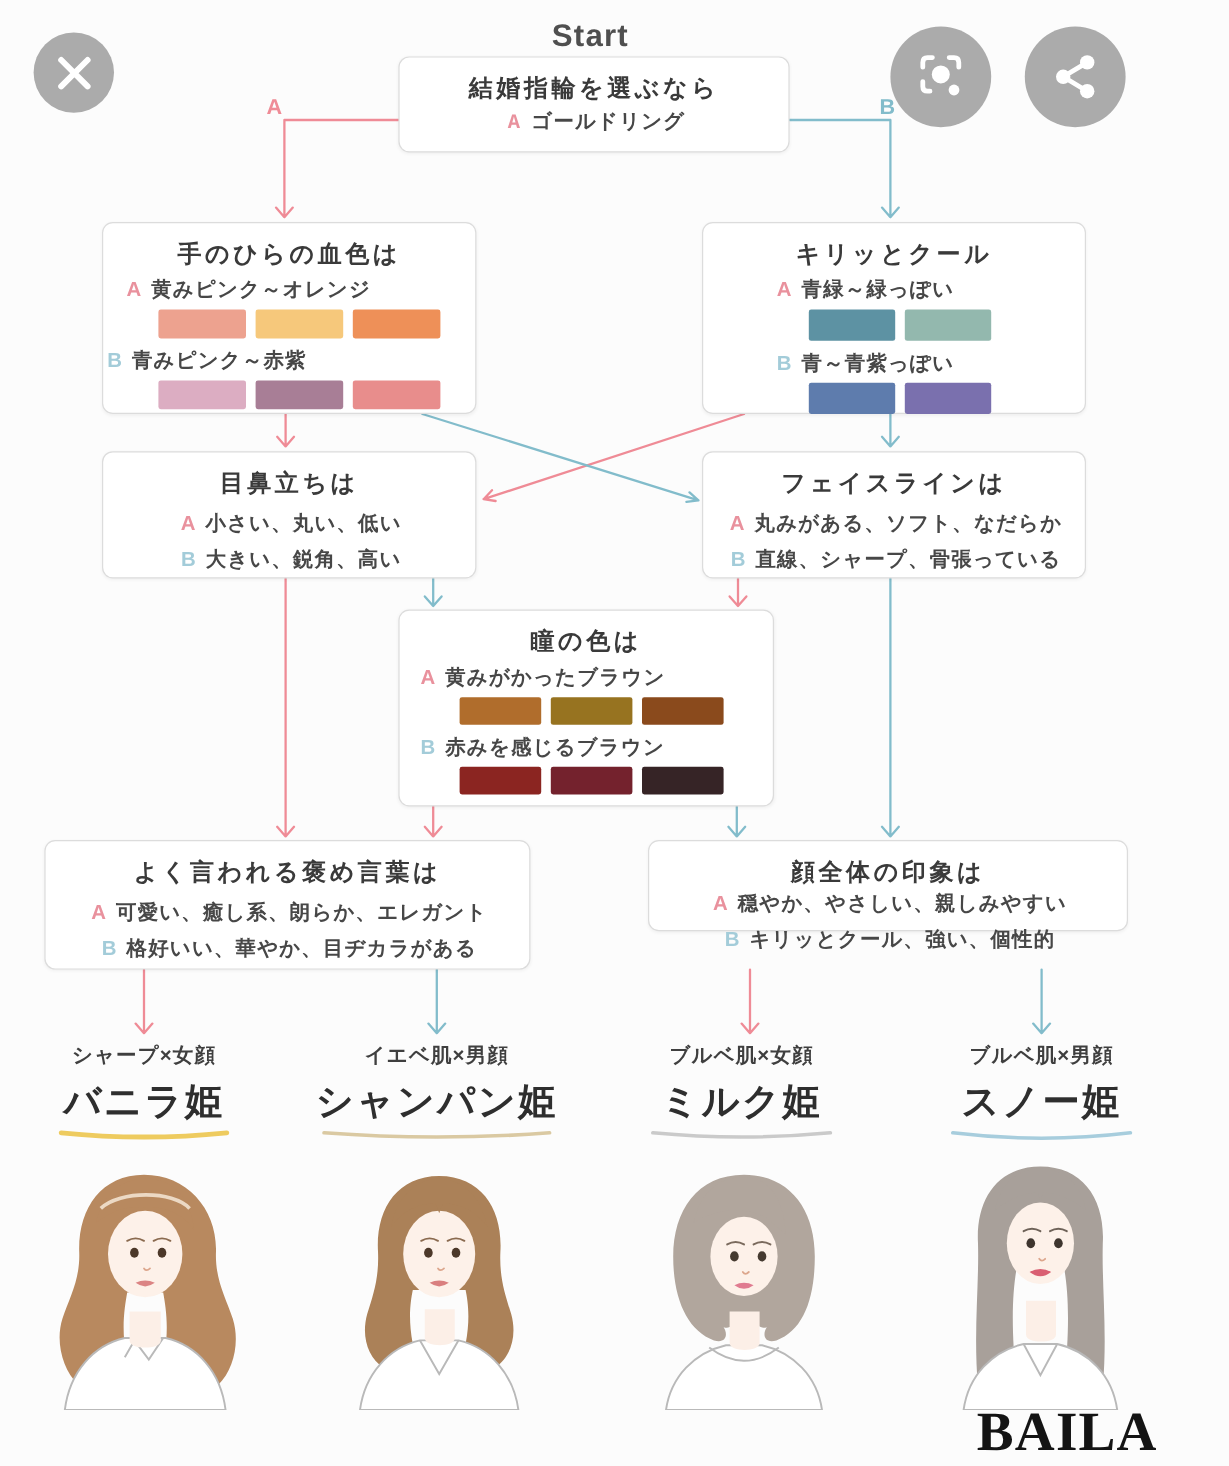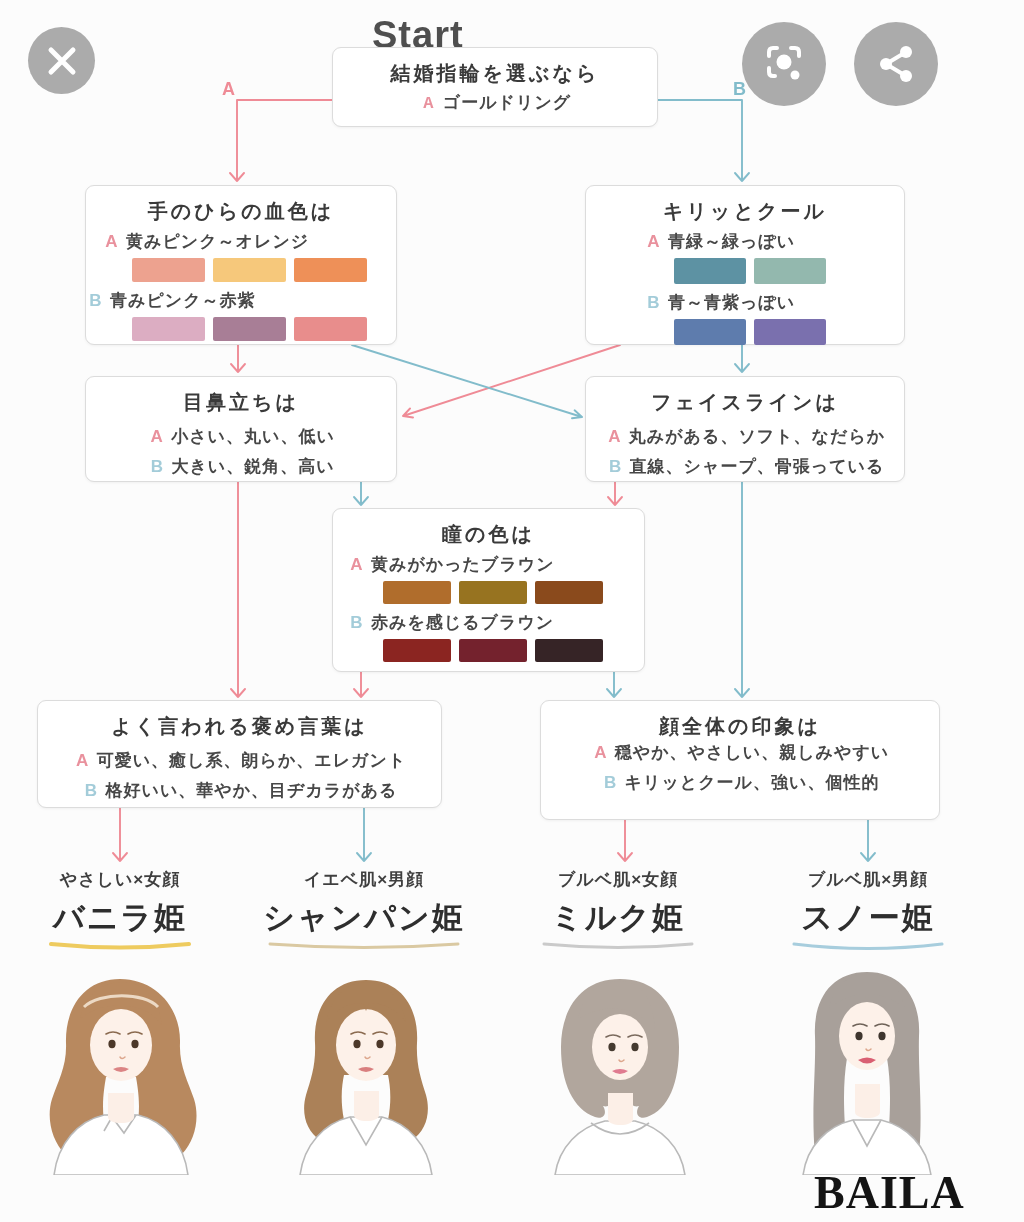--- a/index.html
+++ b/index.html
@@ -15,31 +15,31 @@
   
   .qbox { position:absolute; background:#ffffff; border:1.5px solid #dcdcdc; border-radius:9px;
           box-shadow:0 1px 3px rgba(0,0,0,.05); color:#3d3d3d; }
   .qtitle { text-align:center; font-size:20px; font-weight:700; letter-spacing:3px; color:#3a3a3a; margin-top:12px; }
   .qrow { font-size:17px; font-weight:700; letter-spacing:1px; color:#474747; line-height:26px; margin-top:4px; }
   .qrow .ab { display:inline-block; width:20px; text-align:center; margin-right:4px; font-weight:700; }
   .center-rows .qrow { text-align:center; }
   .swrow { display:flex; gap:8px; }
   .sw { display:inline-block; border-radius:2px; }
 
-  #start-label { position:absolute; left:372px; top:14px; width:200px; text-align:left;
-                 font-size:38px; font-weight:600; color:#4f4f4f; letter-spacing:1px; }
+  #start-label { position:absolute; left:392px; top:14px; width:200px; text-align:center;
+                 font-size:26px; font-weight:600; color:#4f4f4f; letter-spacing:1px; }
 
   #box-start      { left:332px; top:47px;  width:326px; height:80px;font-family:Liberation Mono, monospace; }
   #box-palm       { left:85px;  top:185px; width:312px; height:160px; }
   #box-wrist      { left:585px; top:185px; width:320px; height:160px; }
   #box-features   { left:85px;  top:376px; width:312px; height:106px; }
   #box-faceline   { left:585px; top:376px; width:320px; height:106px; }
   #box-eyes       { left:332px; top:508px; width:313px; height:164px; }
   #box-compliment { left:37px;  top:700px; width:405px; height:108px; }
-  #box-impression { left:540px; top:700px; width:400px; height:120px; }
+  #box-impression { left:540px; top:700px; width:400px; height:76px; }
 
   #arrow-layer { position:absolute; left:0; top:0; width:1024px; height:960px; }
   #arrow-layer path { fill:none; stroke:currentColor; stroke-width:1.9; stroke-linecap:round; stroke-linejoin:round; }
   #arrow-layer text { fill:currentColor; stroke:none; font-size:18px; font-weight:700; }
 
   .result { position:absolute; top:868px; width:240px; text-align:center; }
   .result .sub  { font-size:17px; font-weight:700; color:#3f3f3f; letter-spacing:1px; }
   .result .name { font-size:31px; font-weight:600; color:#2e2e2e; letter-spacing:2px; margin-top:6px; }
   .result svg { display:block; margin:2px auto 0; }
   .result svg path { fill:none; stroke:currentColor; stroke-linecap:round; }
@@ -182,21 +182,21 @@
     <div class="qrow"><span class="ab" style="color: rgb(163, 204, 217);">B</span><span>格好いい、華やか、目ヂカラがある</span></div>
   </div>
 
   <div class="qbox center-rows" id="box-impression">
     <div class="qtitle">顔全体の印象は</div>
     <div class="qrow" style="margin-top:0;"><span class="ab" style="color: rgb(233, 145, 157);">A</span><span>穏やか、やさしい、親しみやすい</span></div>
     <div class="qrow"><span class="ab" style="color: rgb(163, 204, 217);">B</span><span>キリッとクール、強い、個性的</span></div>
   </div>
 
   <div class="result" style="left:0px;">
-    <div class="sub">やさしい×女顔</div>
+    <div class="sub">シャープ×女顔</div>
     <div class="name">バニラ姫</div>
     <span style="color: rgb(238, 203, 95);"><svg width="150" height="10" viewBox="0 0 150 10">
           <path d="M6,3 Q75,10 144,3" stroke-width="4"></path>
         </svg></span>
   </div>
   <div class="result" style="left:244px;">
     <div class="sub">イエベ肌×男顔</div>
     <div class="name">シャンパン姫</div>
     <span style="color: rgb(218, 201, 162);"><svg width="200" height="10" viewBox="0 0 200 10">
           <path d="M6,3 Q100,10 194,3" stroke-width="3"></path>

